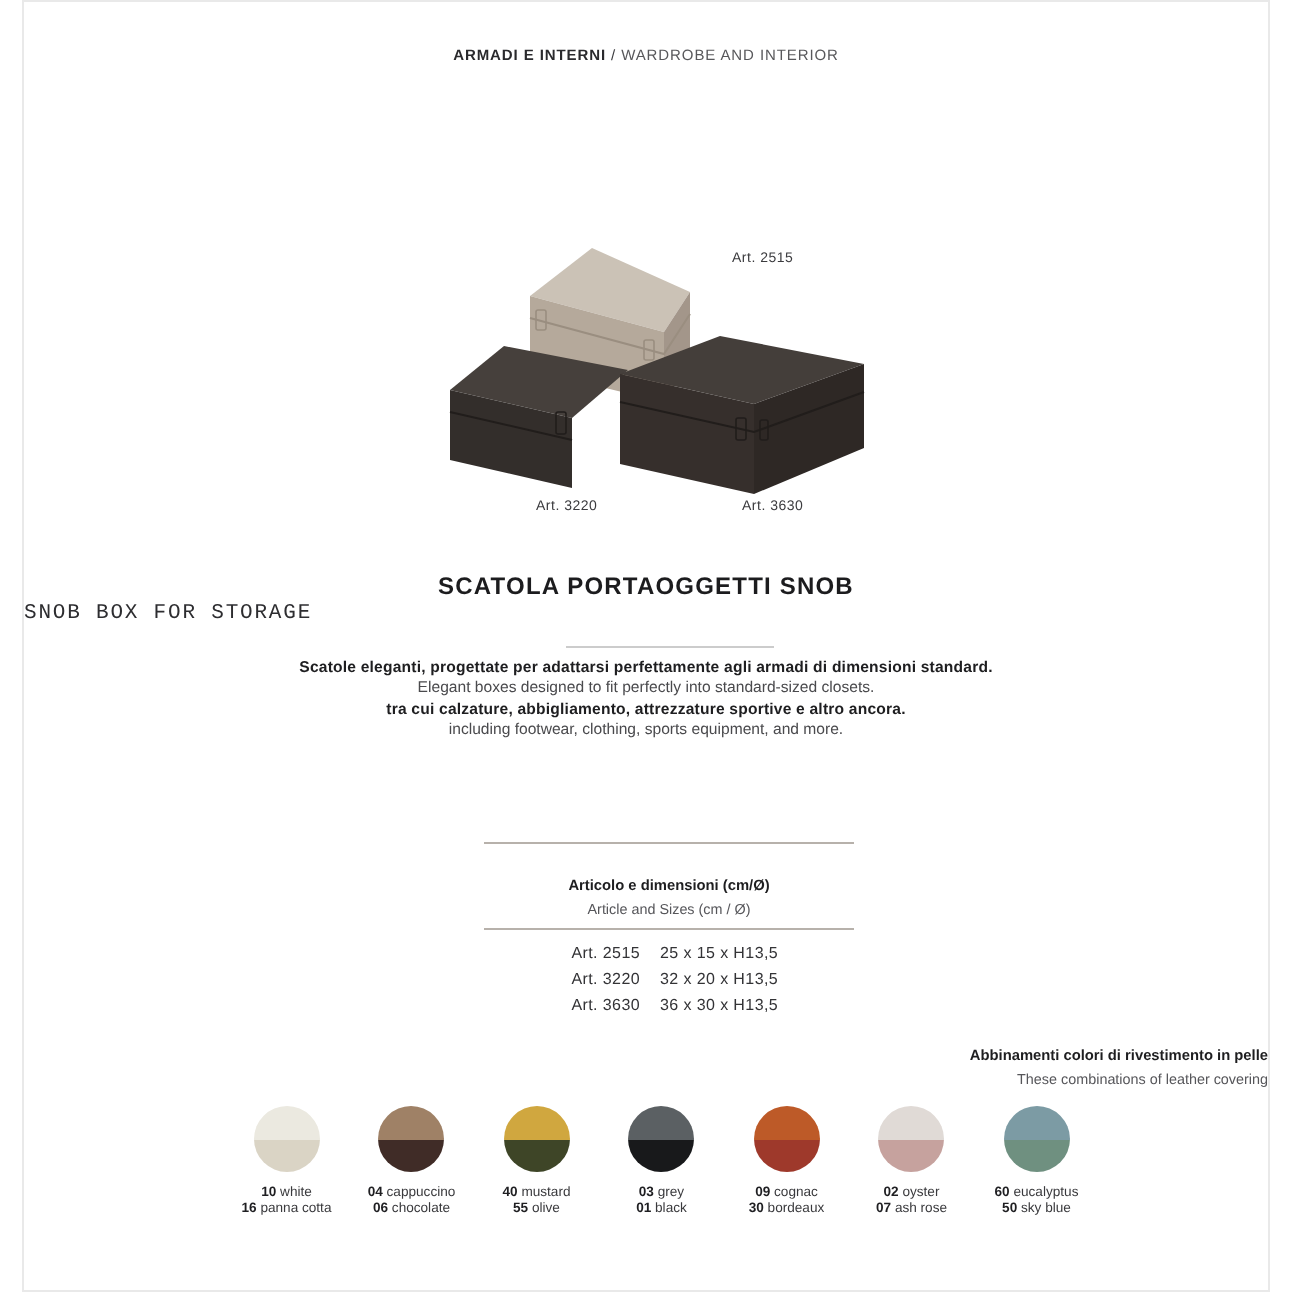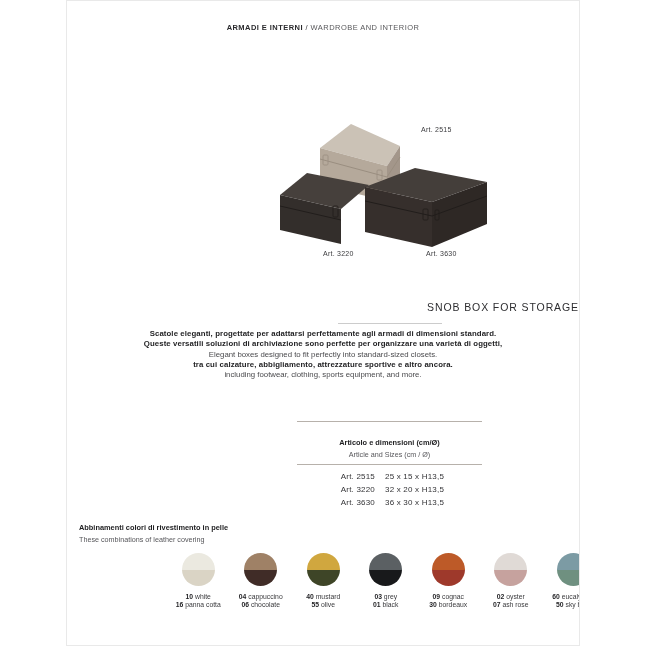--- a/index.html
+++ b/index.html
@@ -1,59 +1,59 @@
 <!DOCTYPE html>
 <html><head>
 <meta charset="utf-8">
 <style>
   * { margin:0; padding:0; box-sizing:border-box; }
   html,body { background:#fff; }
   .page {
-    position:relative; width:514px; height:646px; margin:0 auto;
+    position:relative; width:624px; height:646px; margin:0 auto;
     background:#ffffff; border:1px solid #e9e9e9; overflow:hidden;
     font-family:"Liberation Sans", sans-serif; color:#222;
   }
   .abs { position:absolute; }
 
   
   .cat-header { top:22px; left:0; width:100%; text-align:center;
     font-size:7.5px; letter-spacing:.45px; color:#58585b; }
   .cat-it { font-weight:bold; color:#2a2a2d; }
   .cat-sep { color:#3a3a3d; }
 
   
   .fig { left:210px; top:118px; width:215px; height:132px; }
   .art-label { font-size:7px; letter-spacing:.25px; color:#3b3b3e; white-space:nowrap; }
 
   
   .title-it { top:285px; left:0; width:100%; text-align:center;
     font-size:12px; font-weight:bold; letter-spacing:.6px; color:#1c1c1e; }
-  .title-en { top:300px; left:0; width:100%; text-align:right;
-    font-size:10.5px; letter-spacing:.9px; color:#2d2d30; }
+  .title-en { top:300px; left:0; width:100%; text-align:left;
+    font-size:10.5px; letter-spacing:.9px; color:#2d2d30;font-family:Liberation Mono, monospace; }
   .divider { top:322px; left:271px; width:104px; height:1px; background:#cccccc; }
 
   
   .desc { top:328px; left:0; width:100%; text-align:center;
     font-size:7.8px; line-height:10.3px; }
   .desc-line.it { font-weight:bold; color:#1e1e20; letter-spacing:.1px; }
   .desc-line.en { color:#4a4a4d; }
 
   
   .tbl { left:230px; top:420px; width:185px; }
   .tbl-head { border-top:1px solid #b7b1ab; border-bottom:1px solid #b7b1ab;
     padding:16px 0 5px; text-align:center; }
   .tbl-head-it { font-size:7.4px; font-weight:bold; color:#1e1e20; }
   .tbl-head-en { font-size:7.2px; color:#56565a; margin-top:2.5px; }
   .tbl-body { padding-top:5px; }
   .t-row { display:flex; align-items:center; height:13.4px; }
   .t-art { width:78px; text-align:right; font-size:8px; color:#333336; letter-spacing:.2px; }
   .t-size { margin-left:10px; font-size:8px; color:#333336; letter-spacing:.2px; }
 
   
-  .colors-head { top:522px; left:12px; width:100%; text-align:left; }
+  .colors-head { top:522px; left:0; width:100%; text-align:right; }
   .colors-head-it { font-size:7.4px; font-weight:bold; color:#1e1e20; }
   .colors-head-en { font-size:7.2px; color:#56565a; margin-top:2.5px; }
   .swatches { top:552px; left:100px; display:flex; }
   .sw-cell { width:62.5px; text-align:center; }
   .sw-circle { width:33px; height:33px; border-radius:50%; overflow:hidden; margin:0 auto; }
   .sw-half { height:50%; }
   .sw-label { margin-top:7px; font-size:6.8px; line-height:7.7px; color:#3a3a3d; white-space:nowrap; }
   .sw-label b { color:#1f1f22; }
 
   
@@ -94,26 +94,26 @@
       <polyline fill="none" stroke-width="1" points="88,82 155,97 210,77" stroke="#211D1B"></polyline>
       <rect x="146" y="90" width="5" height="11" rx="1" fill="none" stroke-width="0.8" stroke="#211D1B"></rect>
       <rect x="158" y="91" width="4" height="10" rx="1" fill="none" stroke-width="0.8" stroke="#211D1B"></rect>
     </g>
   </svg>
 
   <div class="abs art-label" style="left:354px; top:125px;">Art. 2515</div>
   <div class="abs art-label" style="left:256px; top:249px;">Art. 3220</div>
   <div class="abs art-label" style="left:359px; top:249px;">Art. 3630</div>
 
+  <div class="abs title-it">SCATOLA PORTAOGGETTI SNOB</div>
   <div class="abs title-en">SNOB BOX FOR STORAGE</div>
   <div class="abs divider"></div>
 
   <div class="abs desc">
     <div class="desc-line it">Scatole eleganti, progettate per adattarsi perfettamente agli armadi di dimensioni standard.</div>
-    <div class="desc-line it">Queste versatili soluzioni di archiviazione sono perfette per organizzare una varietà di oggetti,</div>
     <div class="desc-line en">Elegant boxes designed to fit perfectly into standard-sized closets.</div>
     <div class="desc-line it">tra cui calzature, abbigliamento, attrezzature sportive e altro ancora.</div>
     <div class="desc-line en">including footwear, clothing, sports equipment, and more.</div>
   </div>
 
   <div class="abs tbl">
     <div class="tbl-head">
       <div class="tbl-head-it">Articolo e dimensioni (cm/Ø)</div>
       <div class="tbl-head-en">Article and Sizes (cm / Ø)</div>
     </div>

